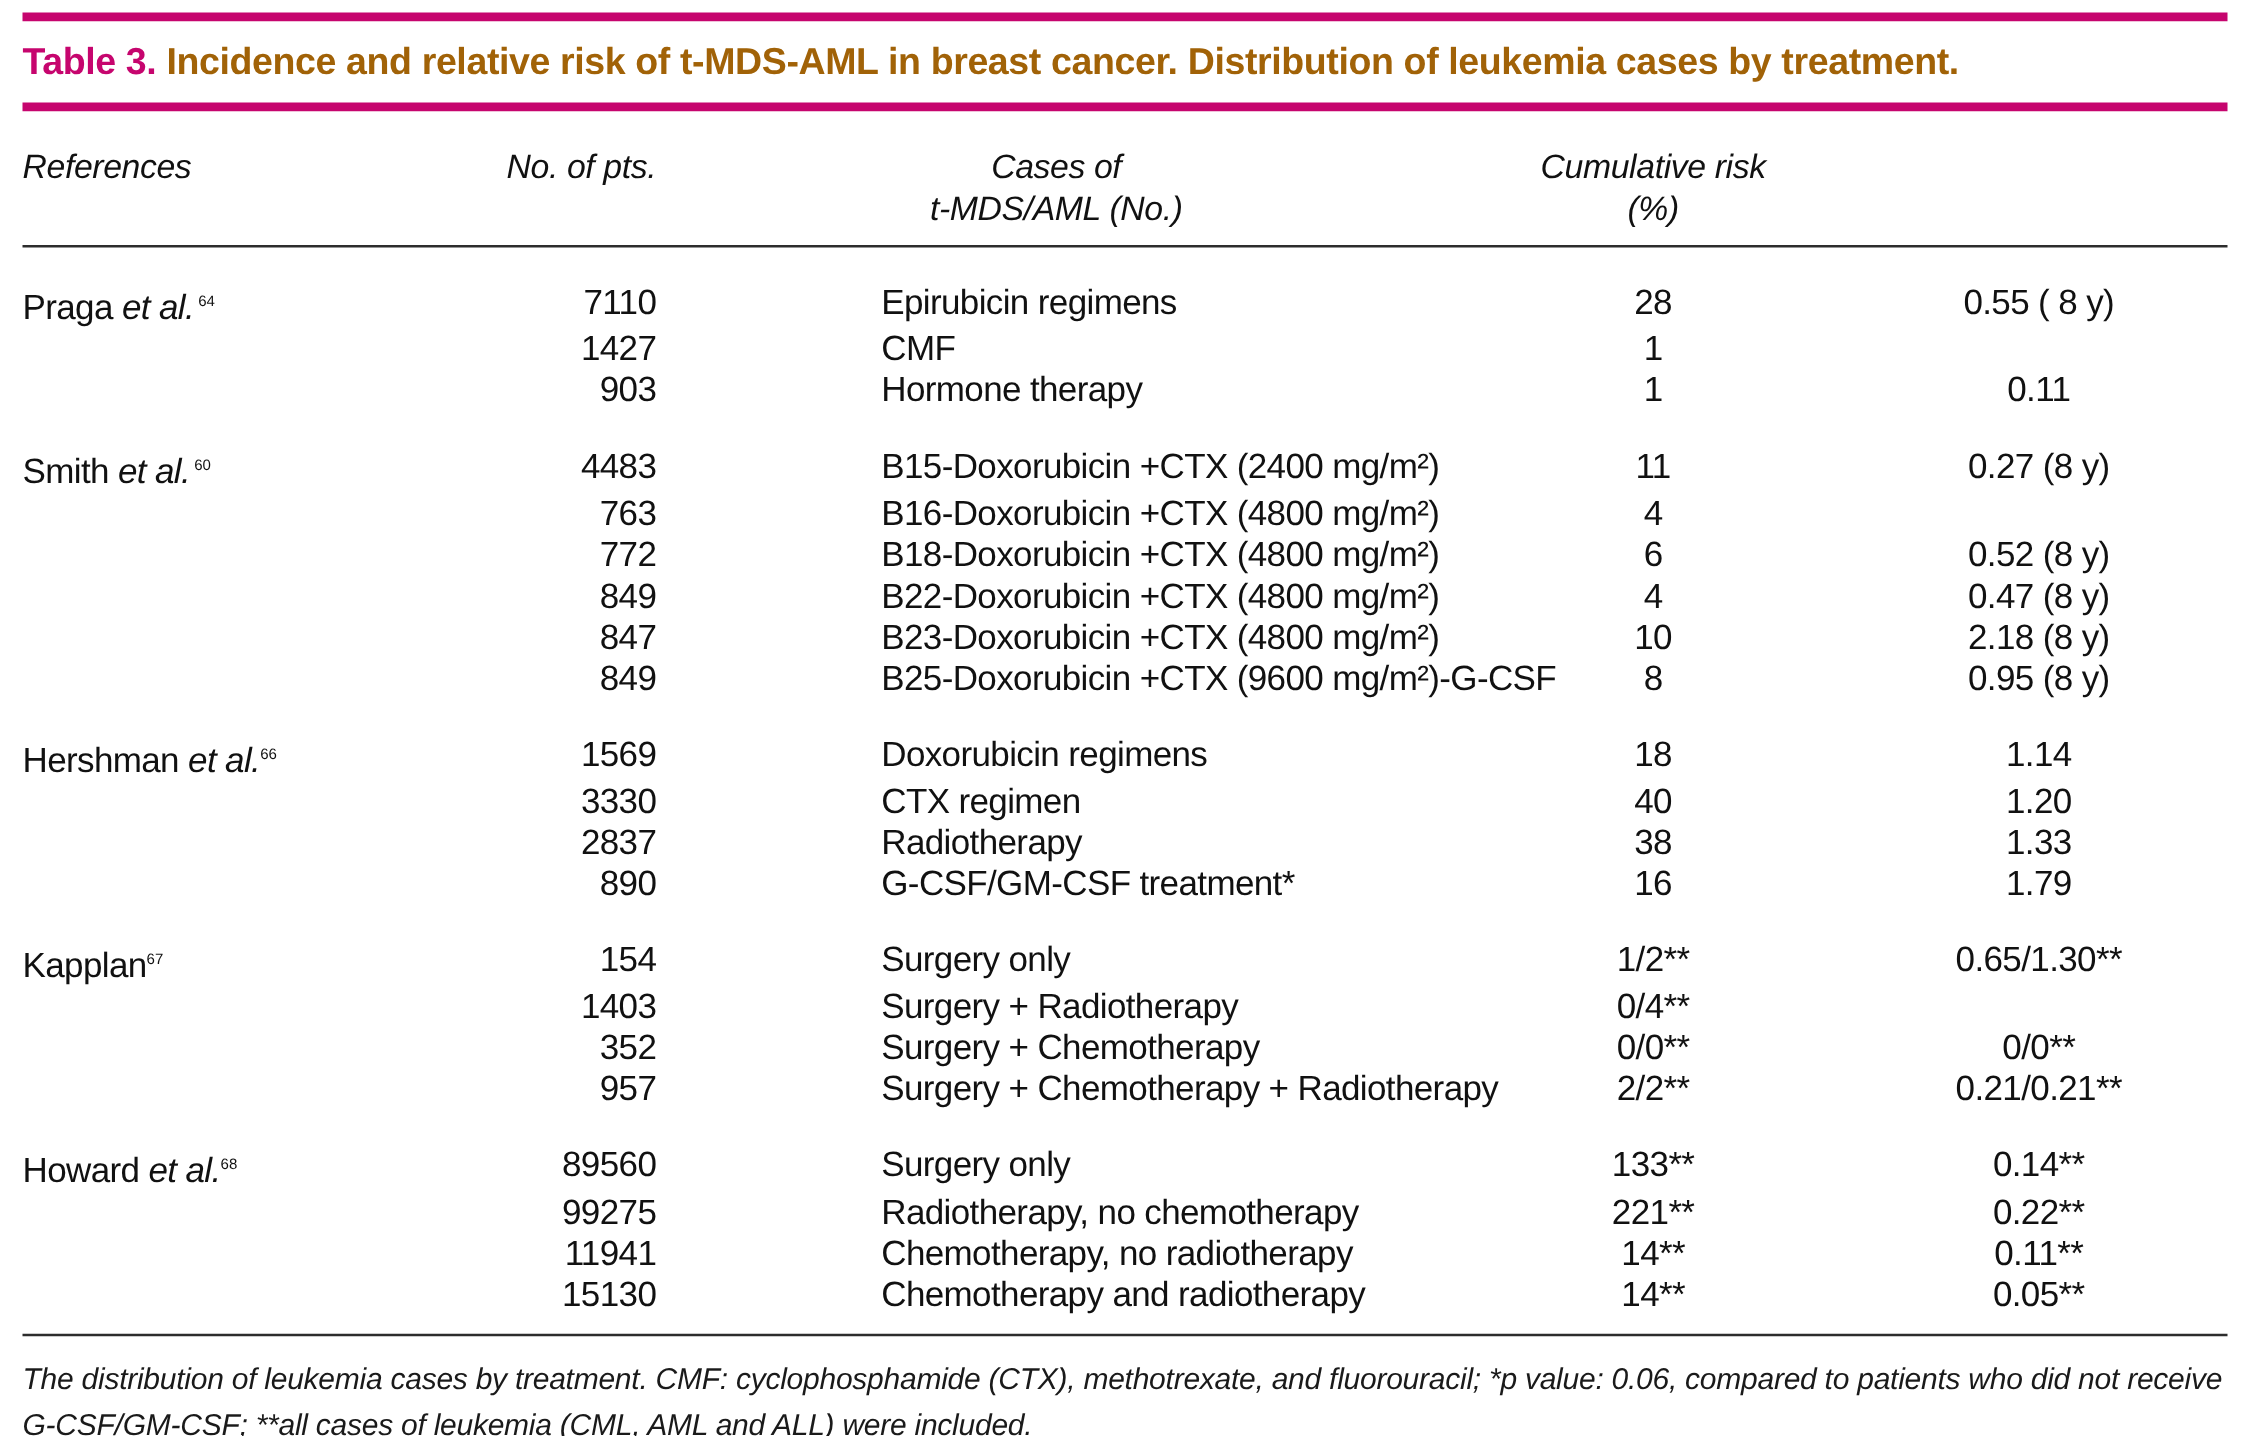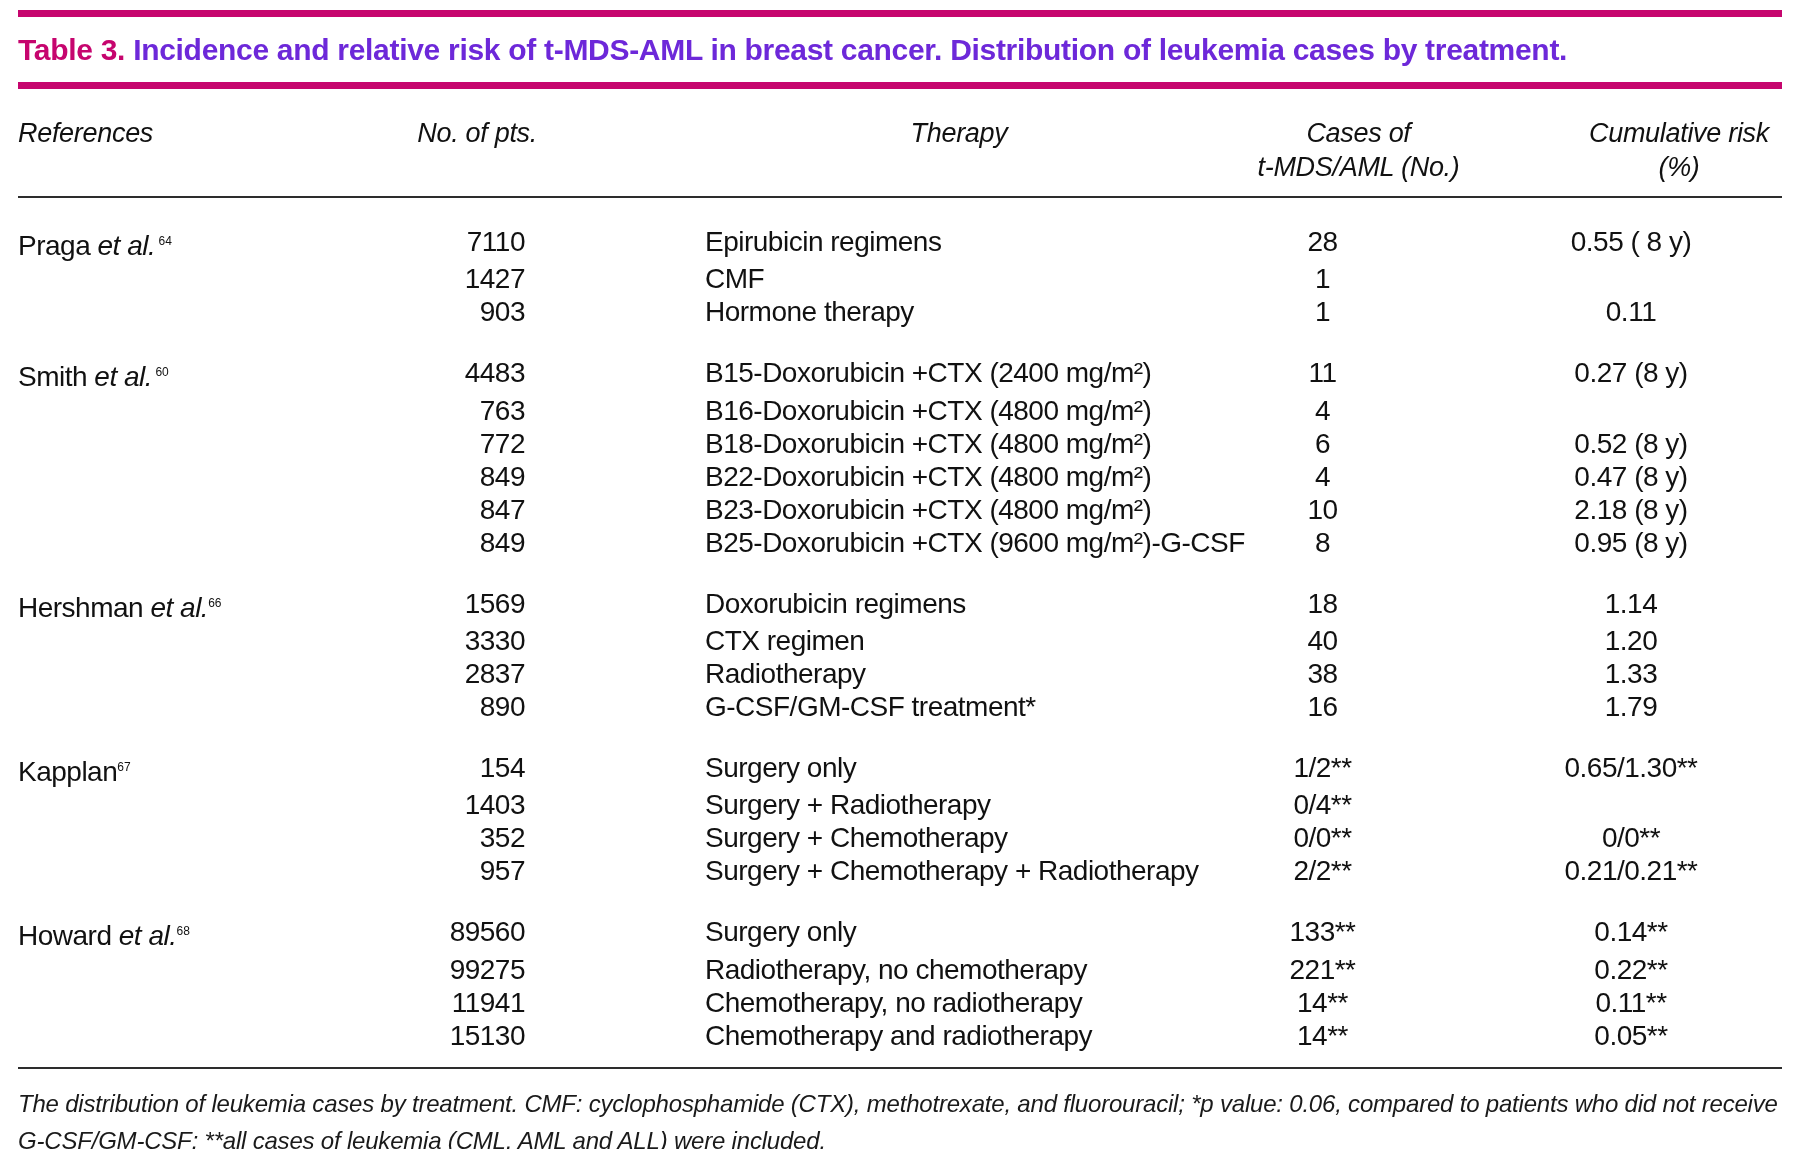--- a/index.html
+++ b/index.html
@@ -23,34 +23,33 @@
   }
   .title {
     margin: 14px 0 13px 0;
     font-size: 30px;
     line-height: 38px;
     font-weight: 700;
     letter-spacing: -0.3px;
     white-space: nowrap;
   }
   .t-label { color: var(--accent, #C6056E); }
-  .t-text { color: #6d28d9; }
+  .t-text { color: #a16207; }
 
   .head-grid, .row {
     display: grid;
     grid-template-columns: 342px 165px 640px 315px 302px;
   }
   .head-grid {
     margin-top: 27px;
     font-style: italic;
     font-size: 27px;
     line-height: 34px;
     letter-spacing: -0.3px;
     align-items: start;
-    gap: 12px;
   }
   .hr {
     height: 2px;
     background: #2d2d2d;
     margin-top: 12px;
   }
   .hr-bottom { margin-top: 15px; }
 
   .table-body {
     margin-top: 27px;
@@ -92,21 +91,20 @@
   <div class="title">
     <span class="t-label">Table 3.</span>
     <span class="t-text">Incidence and relative risk of t-MDS-AML in breast cancer. Distribution of leukemia cases by treatment.</span>
   </div>
 
   <div class="bar"></div>
 
   <div class="head-grid">
     <div class="cell c-ref">References</div>
     <div class="cell c-pts">No. of pts.</div>
-    <div class="cell c-therapy hdr-therapy">Therapy</div>
     <div class="cell c-cases">
       <div>Cases of</div>
       <div>t-MDS/AML (No.)</div>
     </div>
     <div class="cell c-risk">
       <div>Cumulative risk</div>
       <div>(%)</div>
     </div>
   </div>
 

